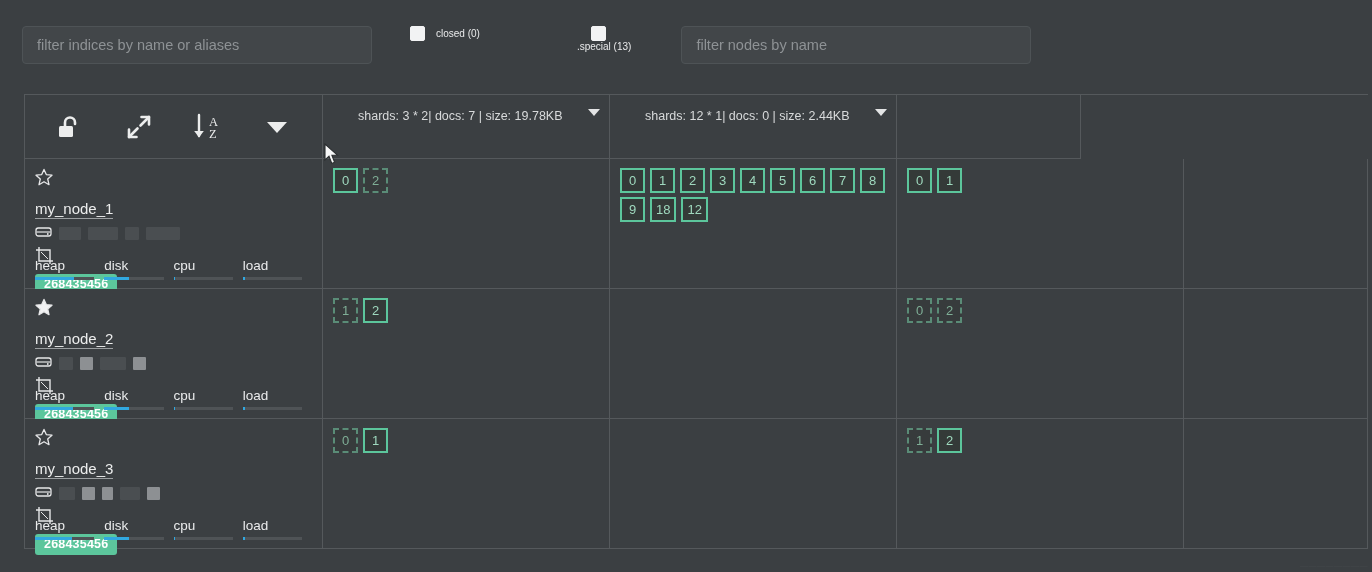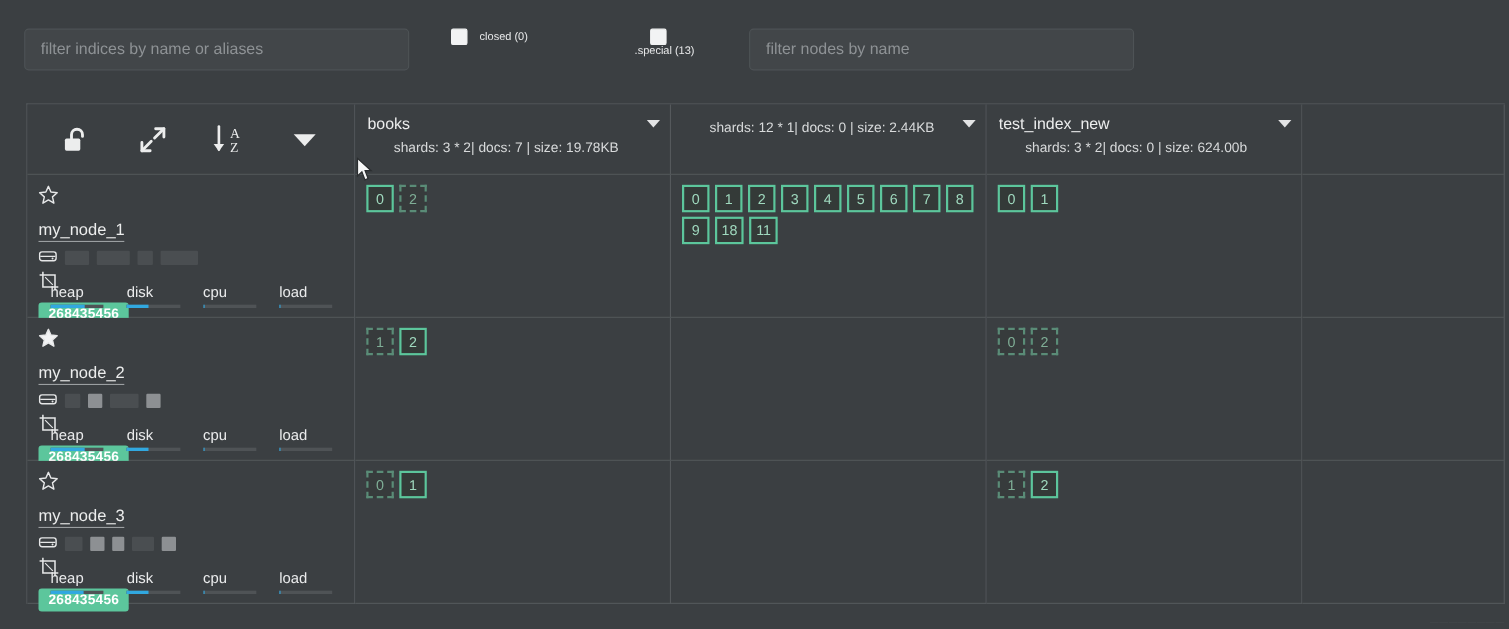--- a/index.html
+++ b/index.html
@@ -183,21 +183,21 @@
     letter-spacing: 0.2px;
   }
 
   .metrics {
     display: flex;
     position: absolute;
     left: 10px; right: 10px;
     bottom: 8px;
     gap: 0;
   }
-  .metric { flex: 1 1 0; padding-right: 10px; margin-left: 11px; }
+  .metric { flex: 1 1 0; padding-right: 10px; }
   .metric-label {
     color: #eaebec;
     font-size: 13.5px;
     line-height: 16px;
   }
   .metric-track {
     margin-top: 3px;
     height: 3px;
     background: #50545700;
     border-top: 3px solid #4f5356;
@@ -322,40 +322,32 @@
                 <path d="M2 3 L22 3 L12 14 Z" fill="#eceded"></path>
               </svg>
             </span>
           </div>
 
         </div>
       </div>
 
       <div class="gcell c-index">
         <div class="idx-head">
-          <div class="idx-name">books</div>
           <div class="idx-meta">shards: 3 * 2| docs: 7 | size: 19.78KB</div>
         </div>
         <div class="caret"></div>
       </div>
 
       <div class="gcell c-index">
         <div class="idx-head">
           <div class="idx-meta">shards: 12 * 1| docs: 0 | size: 2.44KB</div>
         </div>
         <div class="caret"></div>
       </div>
 
-      <div class="gcell c-index">
-        <div class="idx-head">
-          <div class="idx-name">test_index_new</div>
-          <div class="idx-meta">shards: 3 * 2| docs: 0 | size: 624.00b</div>
-        </div>
-        <div class="caret"></div>
-      </div>
 
       <div class="gcell c-last"></div>
     </div>
 
     <div id="node-rows">
         <div class="grow body-row">
           <div class="gcell c-node">
             <div class="node-cell"><div class="node-top">
                 <span><svg width="18" height="18" viewBox="0 0 18 18">
                     <polygon points="9,1.4 11.3,6.6 17,7.2 12.7,11 14,16.7 9,13.7 4,16.7 5.3,11 1,7.2 6.7,6.6" fill="none" stroke="#e6e7e8" stroke-width="1.3" stroke-linejoin="round"></polygon>
@@ -419,21 +411,21 @@
                 <div class="shard primary">1</div>
                 <div class="shard primary">2</div>
                 <div class="shard primary">3</div>
                 <div class="shard primary">4</div>
                 <div class="shard primary">5</div>
                 <div class="shard primary">6</div>
                 <div class="shard primary">7</div>
                 <div class="shard primary">8</div>
                 <div class="shard primary">9</div>
                 <div class="shard primary">18</div>
-                <div class="shard primary">11</div>
+                <div class="shard primary">12</div>
               </div>
             </div>
           </div>
           <div class="gcell c-index">
             <div class="shard-cell">
               <div class="shard-wrap">
                 <div class="shard primary">0</div>
                 <div class="shard primary">1</div>
               </div>
             </div>

